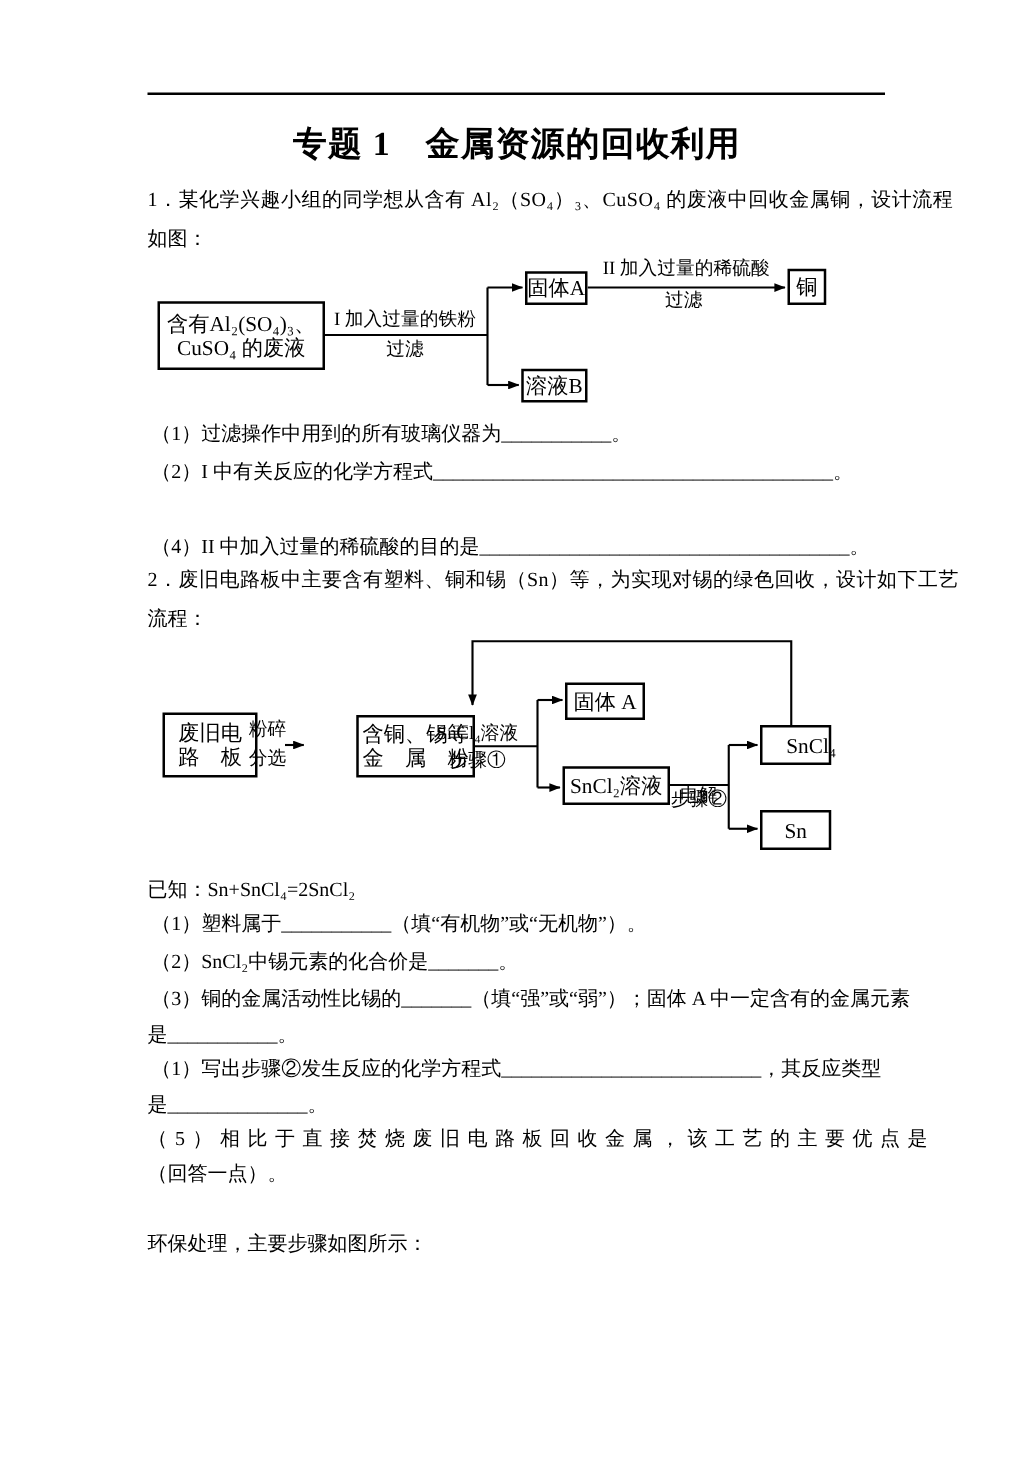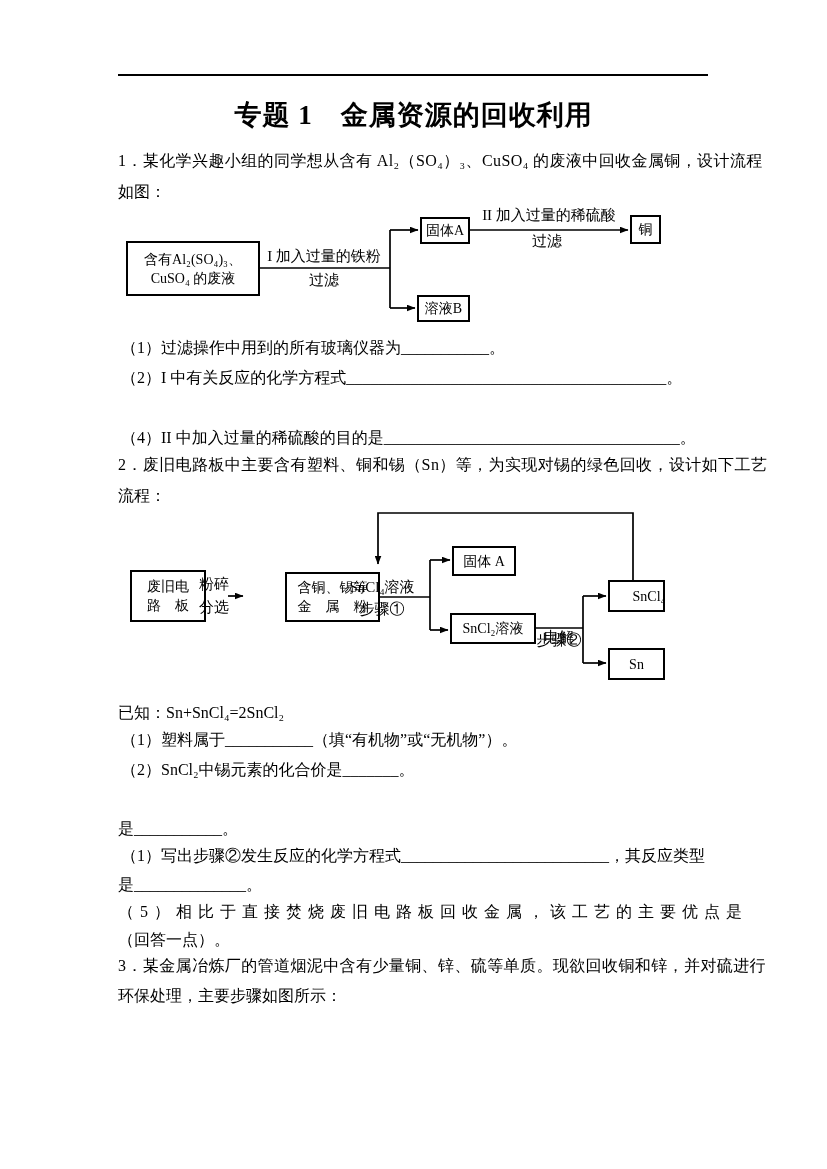--- a/index.html
+++ b/index.html
@@ -20,21 +20,21 @@
   .tline{
     position:absolute;
     font-size:16px;line-height:22px;white-space:nowrap;
   }
   .spread{letter-spacing:6px;}
   .just{letter-spacing:0.4px;}
   .box{
     position:absolute;box-sizing:border-box;
     border:2px solid #000;background:#fff;
     display:flex;flex-direction:column;align-items:center;justify-content:center;
-    text-align:center;font-size:14px;line-height:19px;white-space:nowrap;
+    text-align:center;font-size:17px;line-height:19px;white-space:nowrap;
   }
   .flabel{
     position:absolute;transform:translateX(-50%);
     font-size:15px;line-height:20px;white-space:nowrap;text-align:center;
   }
   svg.connectors{position:absolute;left:0;top:0;pointer-events:none;}
 </style>
 </head>
 <body>
 
@@ -124,22 +124,22 @@
   <div class="box" style="left:608px;top:580px;width:57px;height:32px;padding-left:25px;">
     <span>SnCl₄</span>
   </div>
   <div class="box" style="left:608px;top:648px;width:57px;height:32px;">
     <span>Sn</span>
   </div>
 
   <div class="tline" style="left:118px;top:702px;">已知：Sn+SnCl₄=2SnCl₂</div>
   <div class="tline" style="left:121px;top:729px;">（1）塑料属于___________（填“有机物”或“无机物”）。</div>
   <div class="tline" style="left:121px;top:759px;">（2）SnCl₂中锡元素的化合价是_______。</div>
+  <div class="tline" style="left:121px;top:789px;">（3）铜的金属活动性比锡的_______（填“强”或“弱”）；固体 A 中一定含有的金属元素</div>
   <div class="tline" style="left:118px;top:818px;">是___________。</div>
   <div class="tline" style="left:121px;top:845px;">（1）写出步骤②发生反应的化学方程式__________________________，其反应类型</div>
   <div class="tline" style="left:118px;top:874px;">是______________。</div>
   <div class="tline spread" style="left:118px;top:901px;">（5）相比于直接焚烧废旧电路板回收金属，该工艺的主要优点是</div>
   <div class="tline" style="left:118px;top:929px;">（回答一点）。</div>
 
-  <div class="tline just" style="left:118px;top:955px;">3．某金属冶炼厂的管道烟泥中含有少量铜、锌、硫等单质。现欲回收铜和锌，并对硫进行</div>
   <div class="tline" style="left:118px;top:985px;">环保处理，主要步骤如图所示：</div>
 
 </div>
 
 </body></html>

